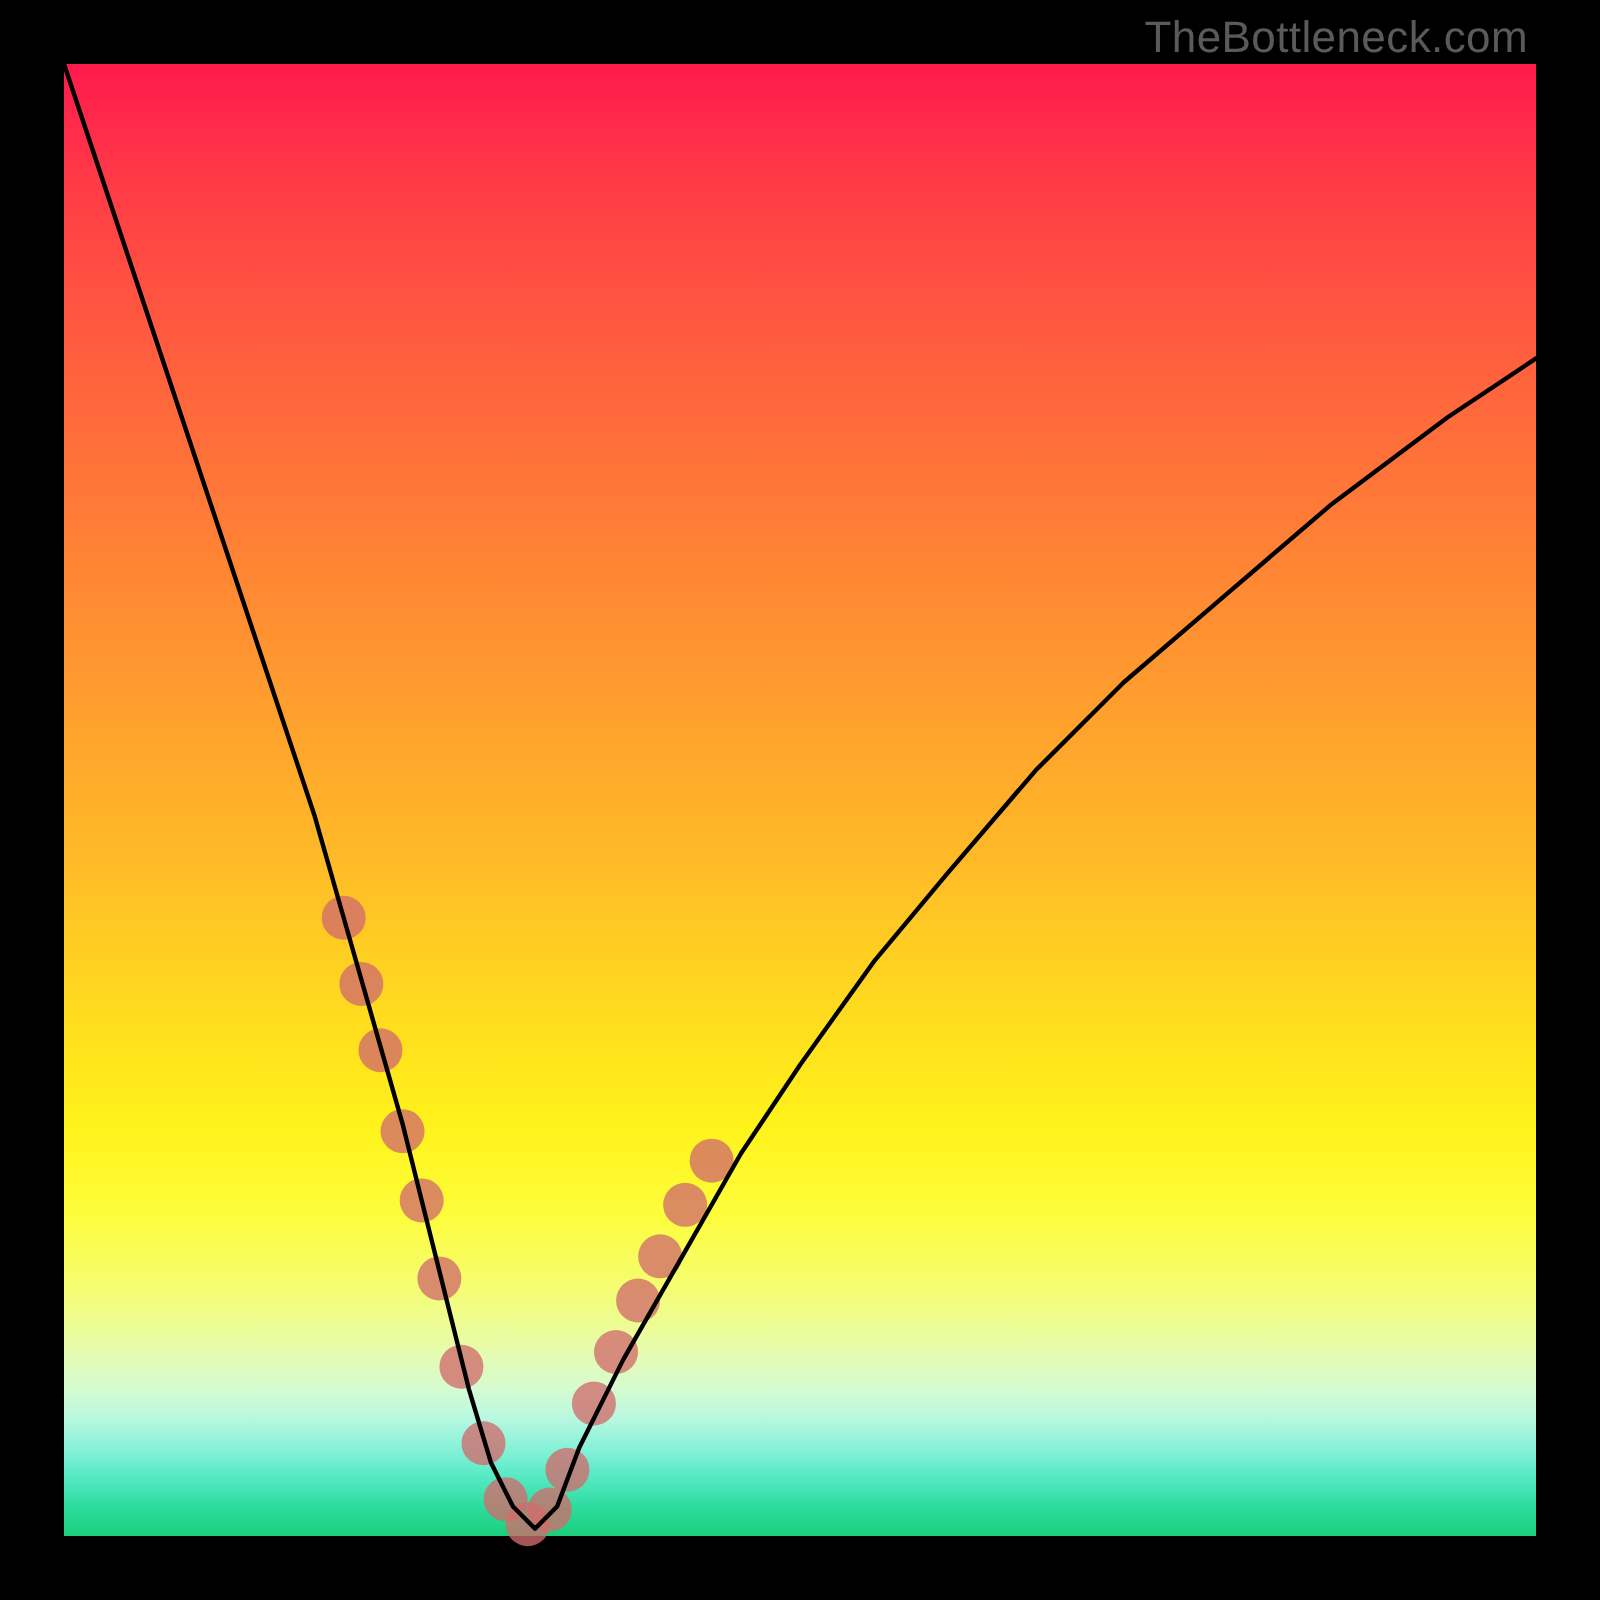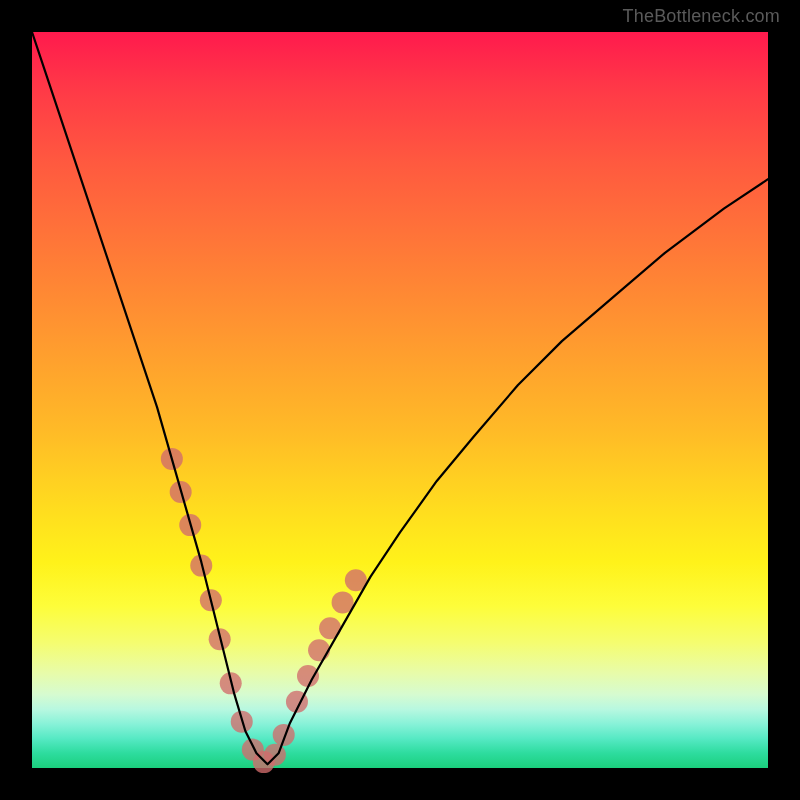--- a/index.html
+++ b/index.html
@@ -42,23 +42,23 @@
       #b8f8e0 92%,
       #88f2d8 94%,
       #56e9c4 96%,
       #2ddc9e 98%,
       #1bcf7d 100%
     );
   }
   .watermark {
     position: absolute;
     top: 6px;
-    right: 20px;
+    right: 36px;
     color: #5a5a5a;
-    font-size: 18px;
+    font-size: 22px;
     letter-spacing: 0.2px;
     font-weight: 400;
   }
   svg.curve {
     position: absolute;
     top: 0;
     left: 0;
     width: 736px;
     height: 736px;
     overflow: visible;

